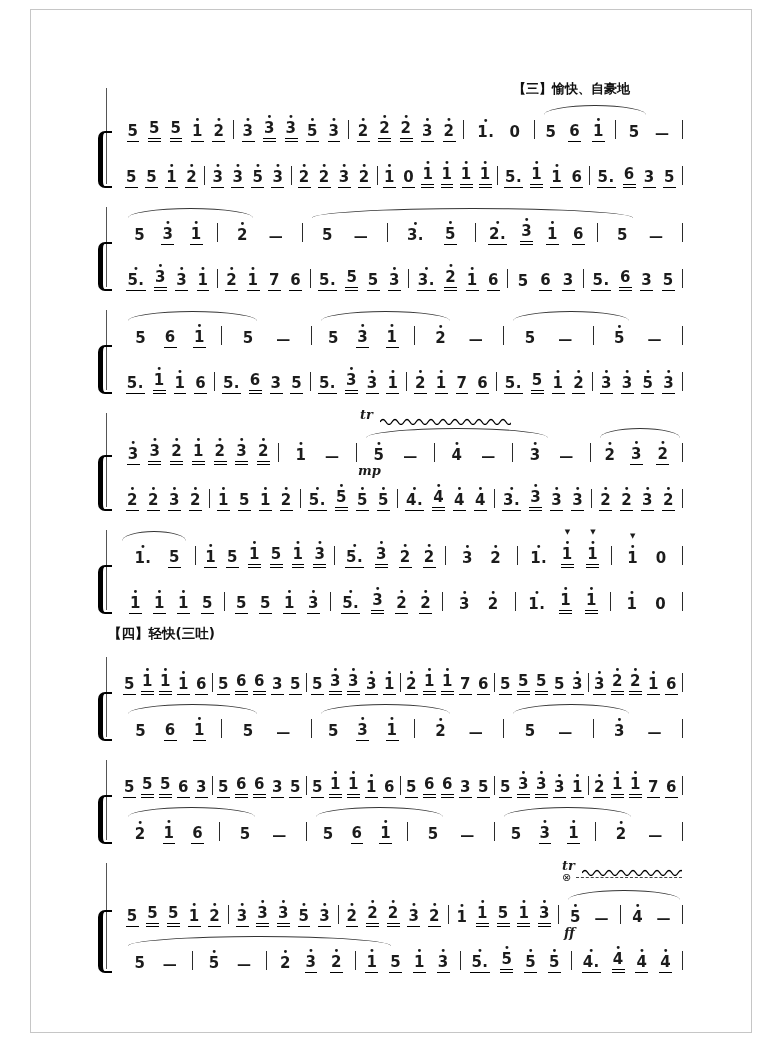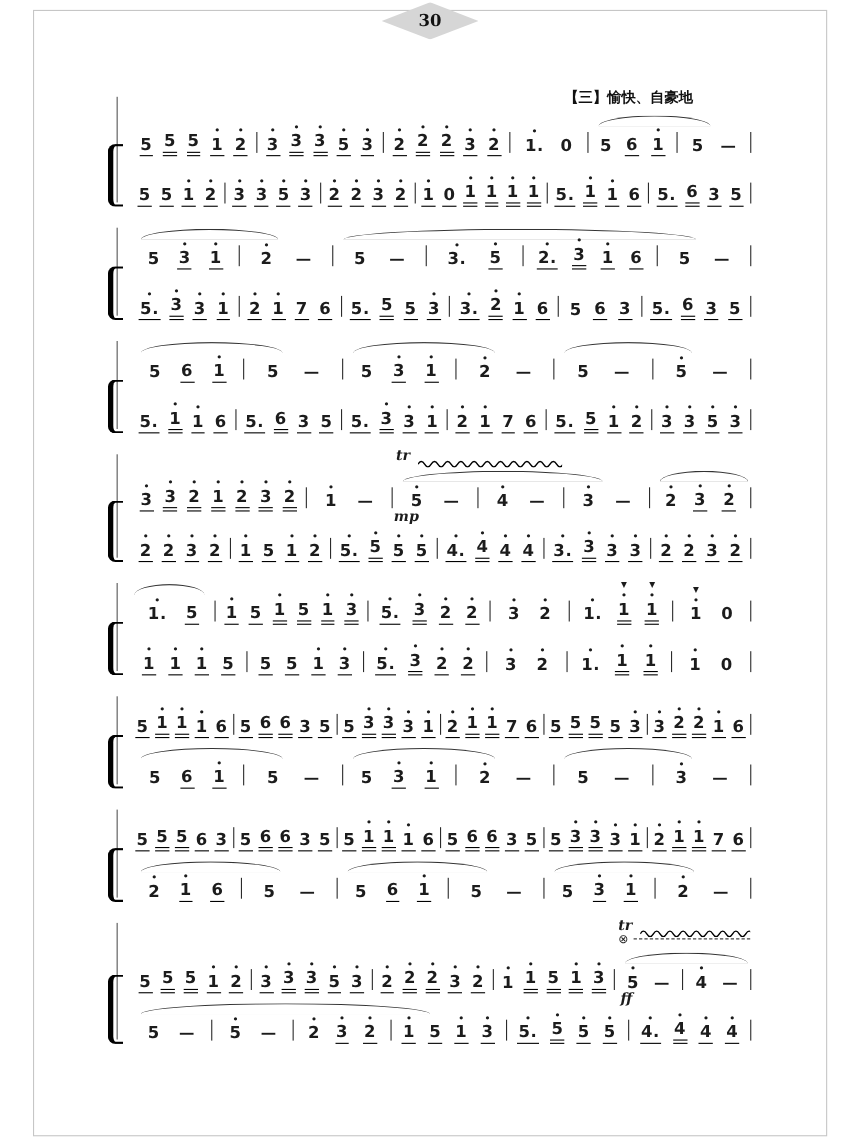--- a/index.html
+++ b/index.html
@@ -481,20 +481,21 @@
             <span class="note"><span class="odot">•</span><span class="body u2">1</span></span>
           </div>
           <div class="barline"></div>
           <div class="measure">
             <span class="note"><span class="odot">•</span><span class="body">1</span></span>
             <span class="note"><span class="body">0</span></span>
           </div>
           <div class="barline"></div>
         </div>
       </div>
+      <div class="section-heading">【四】轻快(三吐)</div>
       <div class="system" style="padding-top: 4px;">
         <div class="bracket"></div>
         <div class="staff v0">
           <div class="measure">
             <span class="note"><span class="body u1">5</span></span>
             <span class="note"><span class="odot">•</span><span class="body u2">1</span></span>
             <span class="note"><span class="odot">•</span><span class="body u2">1</span></span>
             <span class="note"><span class="odot">•</span><span class="body u1">1</span></span>
             <span class="note"><span class="body u1">6</span></span>
           </div>
@@ -758,18 +759,13 @@
             <span class="note"><span class="odot">•</span><span class="body u1">4.</span></span>
             <span class="note"><span class="odot">•</span><span class="body u2">4</span></span>
             <span class="note"><span class="odot">•</span><span class="body u1">4</span></span>
             <span class="note"><span class="odot">•</span><span class="body u1">4</span></span>
           </div>
           <div class="barline"></div>
           <div class="arc" style="left: 8px; width: 263px;"></div>
         </div>
       </div>
     </div>
-  <div class="pagenum-wrap" id="pagenum-wrap">
-    <div class="diamond">
-      <span>30</span>
-    </div>
-  </div>
 </div>
 
 </body></html>

